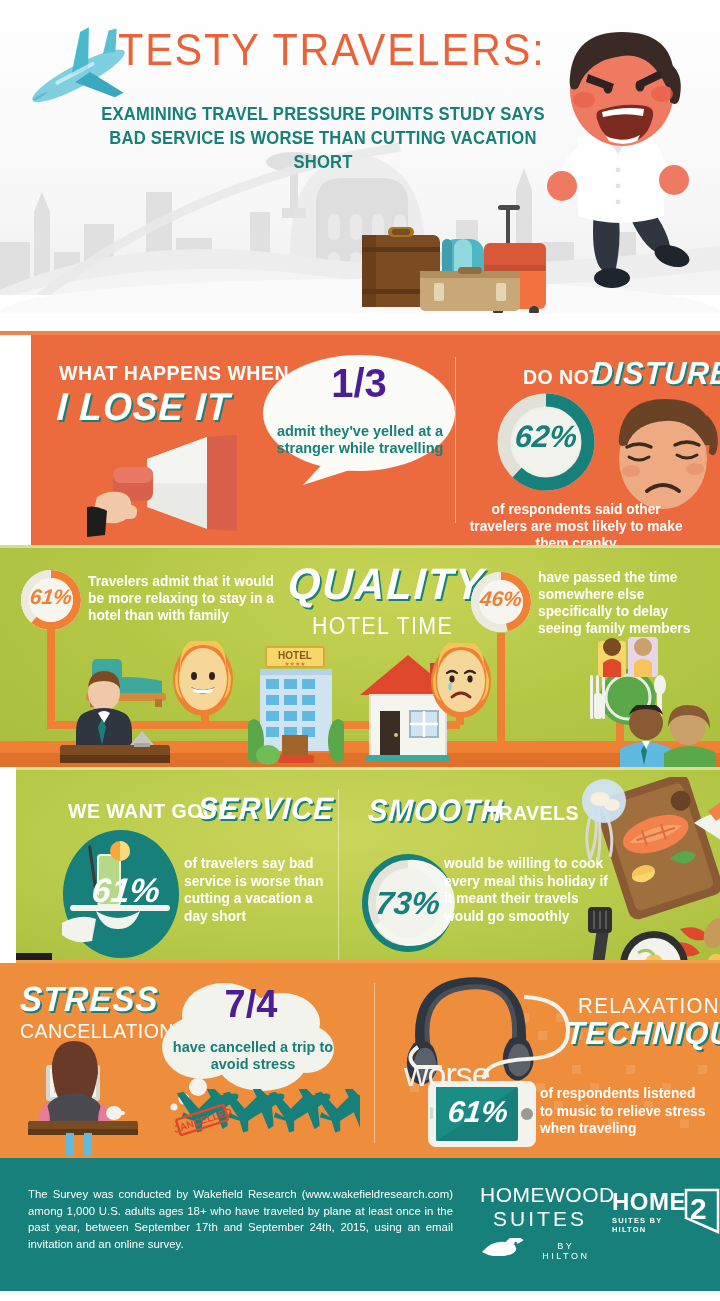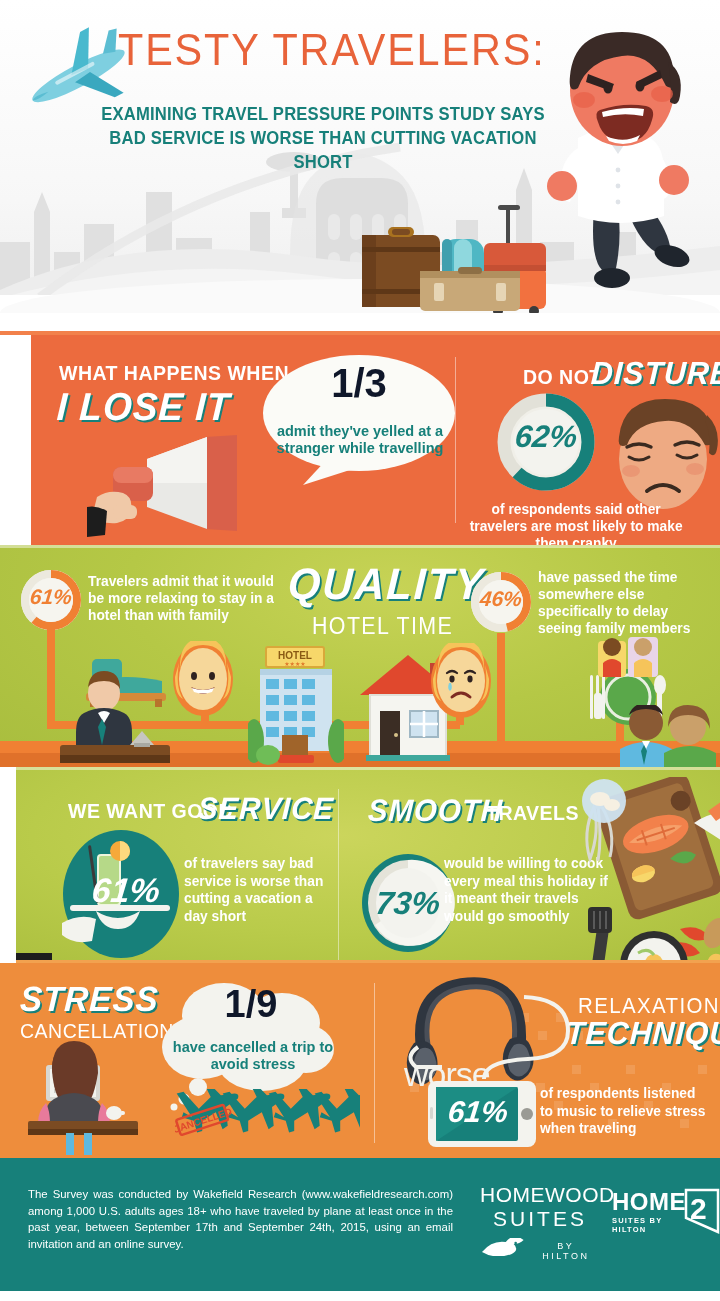--- a/index.html
+++ b/index.html
@@ -95,21 +95,21 @@
   .bubble {
     position: absolute; background: #fbfbf7; border-radius: 50%;
     box-shadow: 0 3px 6px rgba(0,0,0,0.10);
   }
   .bubble-txt {
     position: absolute; text-align: center; width: 100%;
     font-family: "Liberation Sans Narrow", "Liberation Sans", sans-serif;
     color: #17807a; font-weight: bold;
   }
   .frac {
-    font-size: 40px; font-weight: bold; color: #0f172a;
+    font-size: 40px; font-weight: bold; color: #4c1d95;
     font-family: "Liberation Sans Narrow","Liberation Sans",sans-serif;
   }
 
   
   .foot-text {
     position: absolute; left: 28px; top: 28px; width: 425px;
     color: #ffffff; font-size: 11.4px; line-height: 16.5px;
     text-align: justify;
     font-family: "Liberation Sans", sans-serif;
   }
@@ -611,21 +611,21 @@
         <ellipse cx="52" cy="70" rx="40" ry="32"></ellipse>
         <ellipse cx="112" cy="82" rx="46" ry="32"></ellipse>
         <ellipse cx="156" cy="72" rx="28" ry="24"></ellipse>
         <ellipse cx="90" cy="56" rx="52" ry="38"></ellipse>
         <circle cx="48" cy="110" r="9"></circle>
         <circle cx="34" cy="122" r="5.5"></circle>
         <circle cx="24" cy="130" r="3.5"></circle>
       </g>
     </svg>
     <div style="position:absolute;left:166px;top:20px;width:170px;text-align:center;">
-      <div class="frac" style="font-size:38px;">1/9</div>
+      <div class="frac" style="font-size:38px;">7/4</div>
     </div>
     <div class="bubble-txt" style="left:172px;top:76px;width:162px;font-size:14.5px;line-height:17px;">have cancelled a trip to avoid stress</div>
 
     <svg style="position:absolute;left:28px;top:78px;" width="132" height="117" viewBox="0 0 132 117">
       <rect x="18" y="24" width="54" height="36" rx="3" fill="#d8d8d2"></rect>
       <rect x="22" y="28" width="46" height="28" fill="#f3f3ee"></rect>
       <rect x="26" y="32" width="16" height="6" fill="#5aa84a"></rect>
       <rect x="26" y="42" width="26" height="4" fill="#cfcfc8"></rect>
       <rect x="26" y="48" width="20" height="4" fill="#cfcfc8"></rect>
       <ellipse cx="46" cy="26" rx="22" ry="24" fill="#6a3a28"></ellipse>

